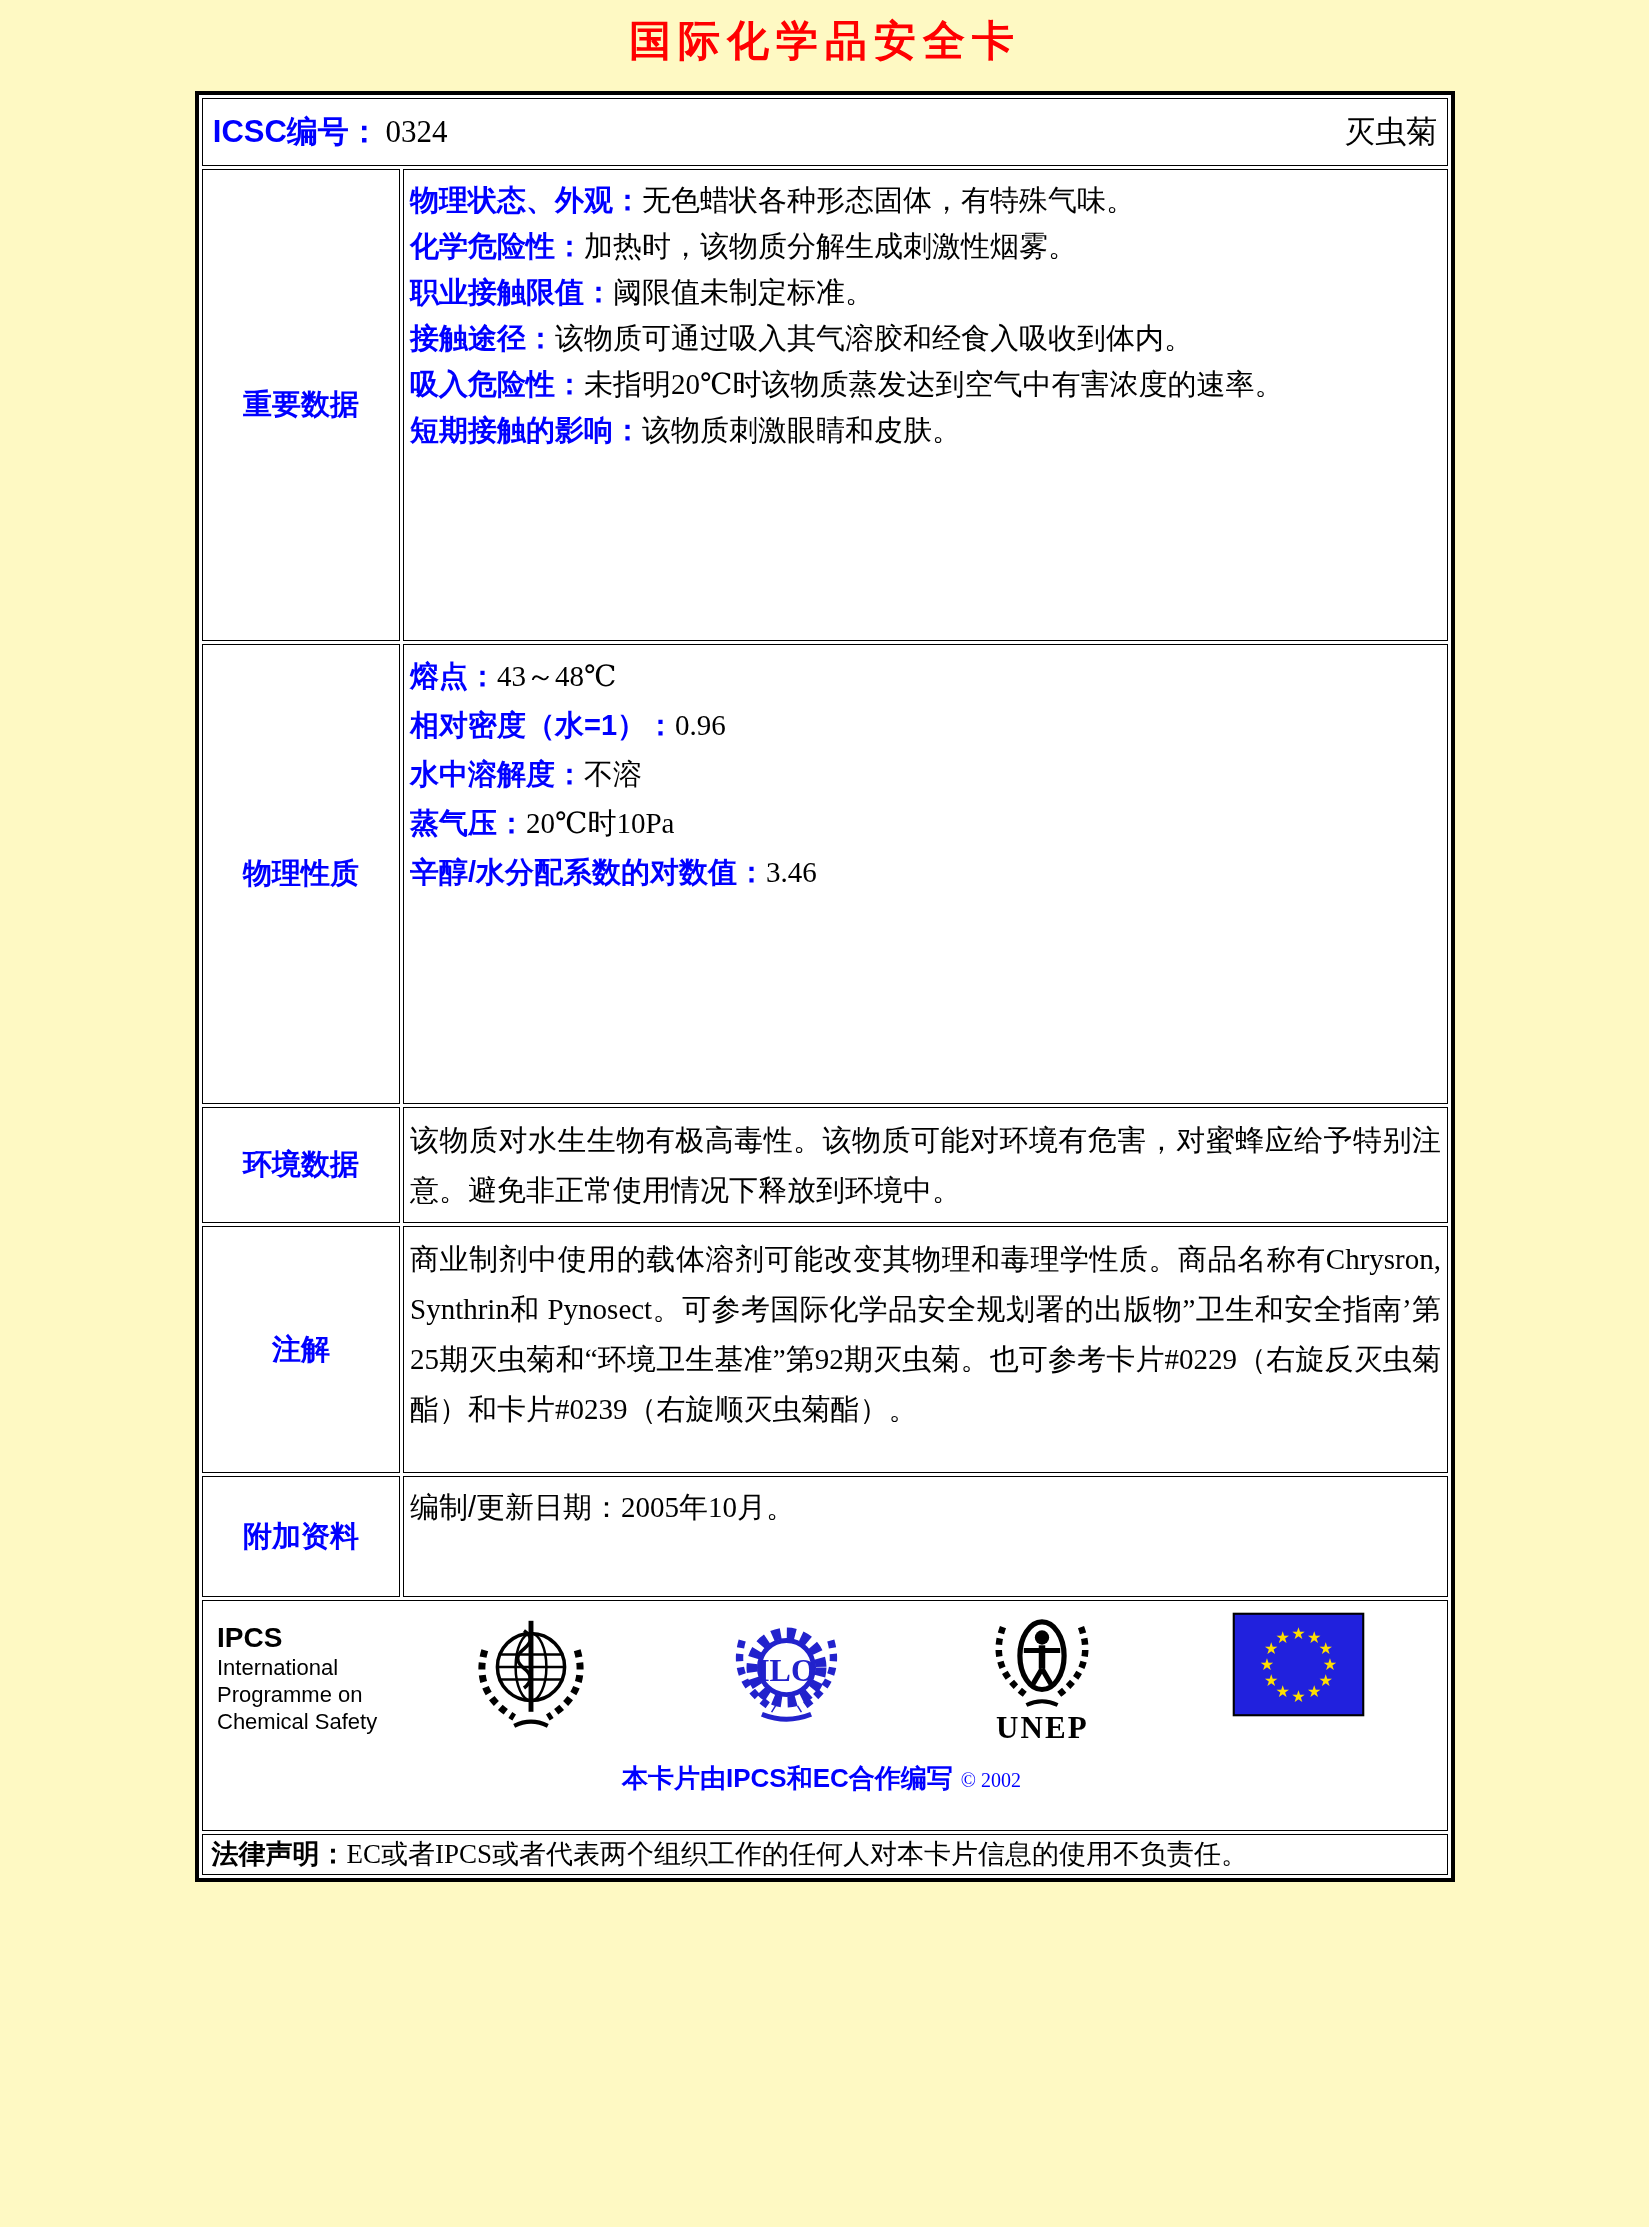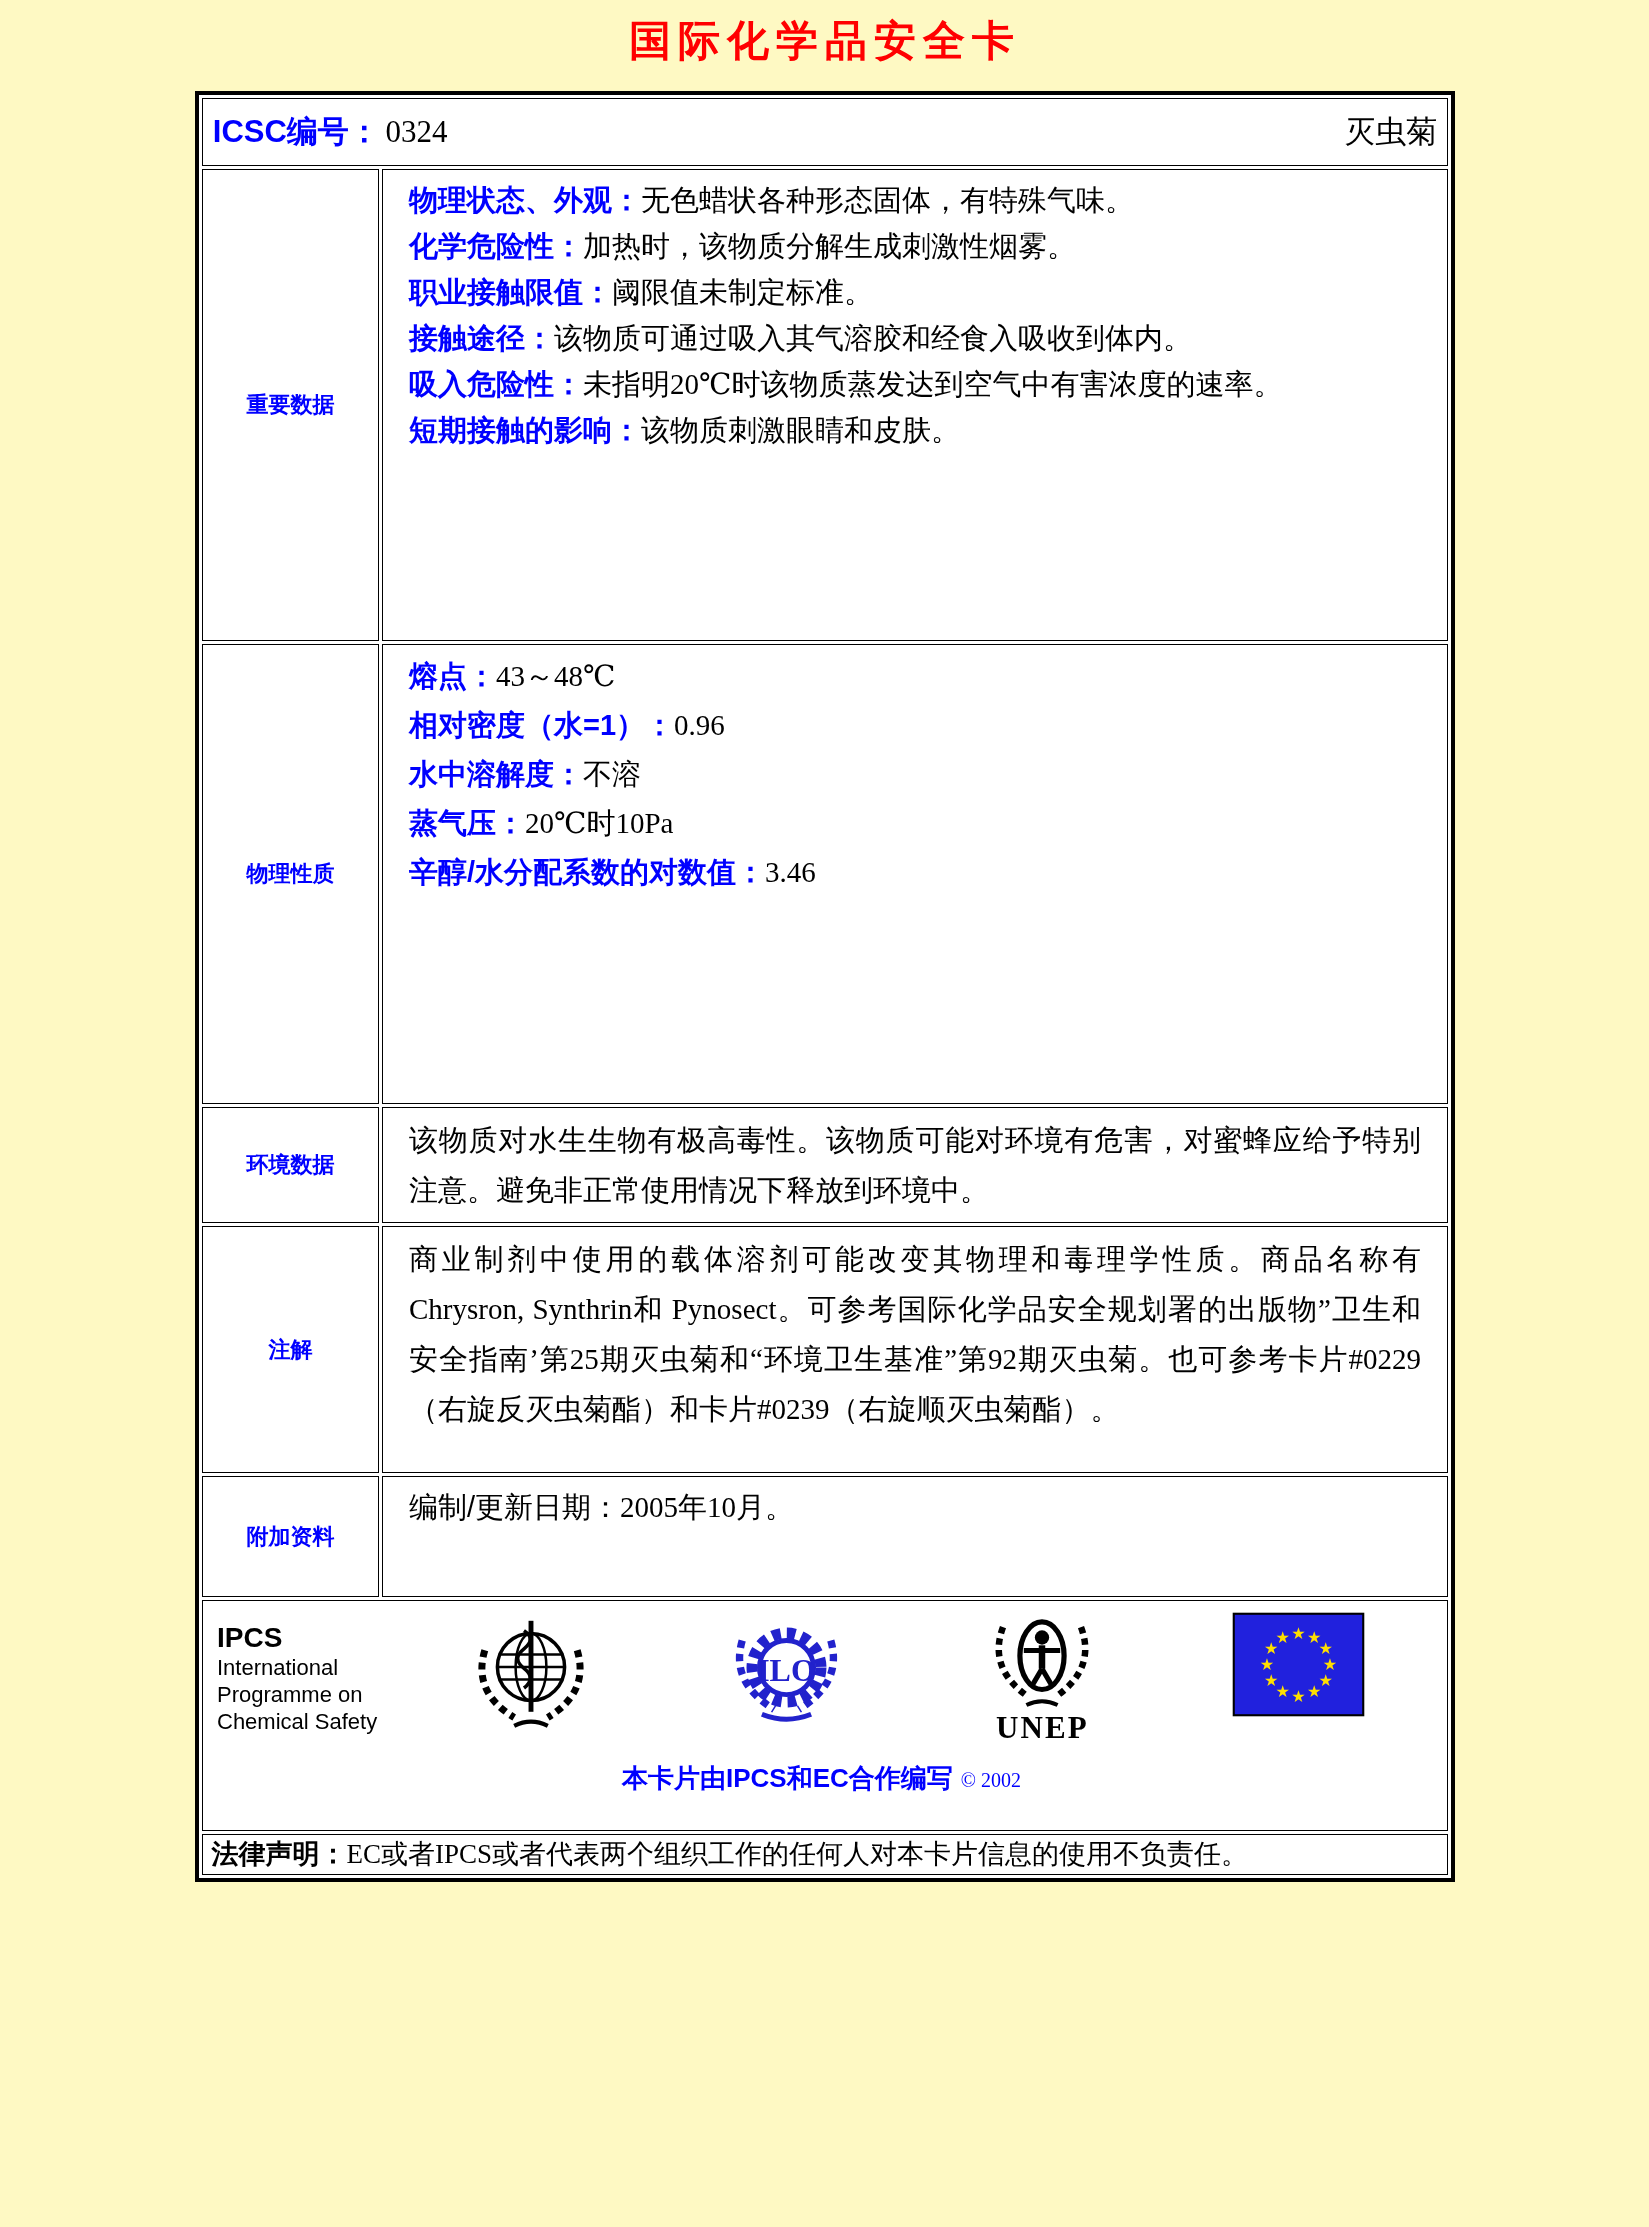--- a/index.html
+++ b/index.html
@@ -39,31 +39,31 @@
 
   
   td.hdr-cell { height:68px; vertical-align:middle; padding:0 9.8px; }
   .hdr-flex { display:flex; justify-content:space-between; align-items:center; }
   .icsc-label { color:#0000ff; font-weight:bold; font-size:31px; font-family:"Liberation Sans","DejaVu Sans",sans-serif; }
   .icsc-value { color:#000; font-size:31px; margin-left:5.6px; }
   .chem-name  { color:#000; font-size:31px; }
 
   
   td.label-cell {
-    width:177px;
+    width:198px;
     text-align:center;
     vertical-align:middle;
     color:#0000ff;
     font-weight:bold;
-    font-size:22px;
+    font-size:29px;
     font-family:"Liberation Sans","DejaVu Sans",sans-serif;
   }
 
   
-  td.content-cell { vertical-align:top; padding:7px 26px; font-size:29px; }
+  td.content-cell { vertical-align:top; padding:7px 6px; font-size:29px; }
   .kv-line { line-height:46px; }
   .kv-line-wide { line-height:49px; }
   .kv-key {
     color:#0000ff; font-weight:bold;
     font-family:"Liberation Sans","DejaVu Sans",sans-serif;
   }
   .kv-key-plain { color:#000; font-weight:normal; }
   .kv-val { color:#000; }
   .paragraph { line-height:50px; color:#000; text-align:justify; }
 

